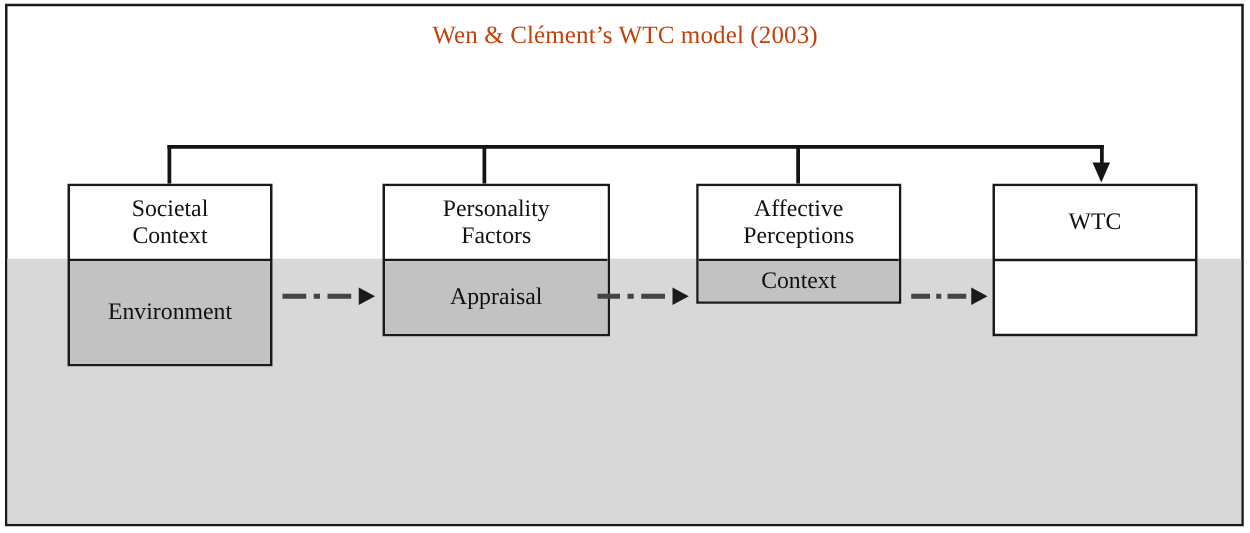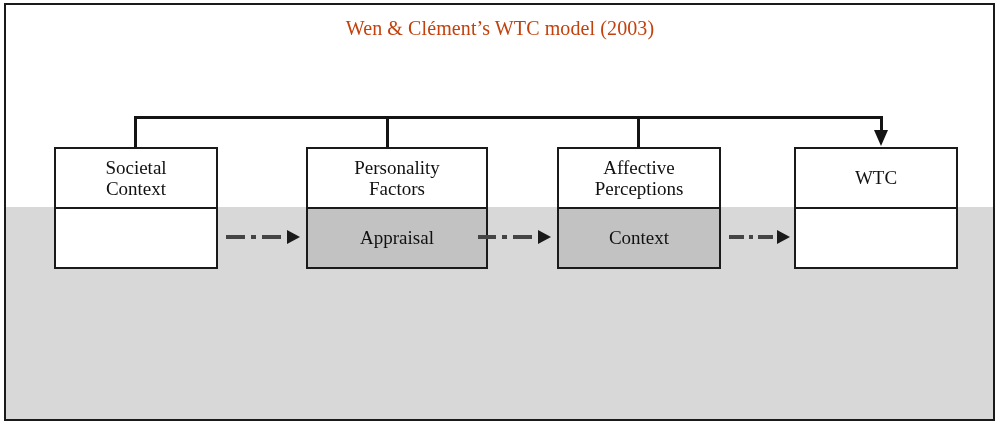--- a/index.html
+++ b/index.html
@@ -73,23 +73,23 @@
     background: #c2c2c2;
     flex: 1 1 auto;
     display: flex;
     align-items: center;
     justify-content: center;
     text-align: center;
     line-height: 1.12;
     font-size: 19px;
     color: #111111;
   }
-  #node-societal     { left: 54px;  top: 147px; width: 164px; height: 122px; }
+  #node-societal     { left: 54px;  top: 147px; width: 164px; height: 146px; }
   #node-personality  { left: 306px; top: 147px; width: 182px; height: 122px; }
-  #node-affective    { left: 557px; top: 147px; width: 164px; height: 122px; }
+  #node-affective    { left: 557px; top: 147px; width: 164px; height: 96px; }
   #node-wtc          { left: 794px; top: 147px; width: 164px; height: 122px; justify-content: space-between; }
 
   
   .solid-line { position: absolute; background: #141414; }
   #bracket-horizontal { left: 134px; top: 116px; width: 749px; height: 3px; }
   #stub-societal      { left: 134px; top: 116px; width: 3px; height: 31px; }
   #stub-personality   { left: 386px; top: 116px; width: 3px; height: 31px; }
   #stub-affective     { left: 637px; top: 116px; width: 3px; height: 31px; }
   #stub-wtc           { left: 880px; top: 116px; width: 3px; height: 17px; }
   #arrowhead-wtc {
@@ -137,20 +137,21 @@
 
   <div id="bracket-horizontal" class="solid-line"></div>
   <div id="stub-societal" class="solid-line"></div>
   <div id="stub-personality" class="solid-line"></div>
   <div id="stub-affective" class="solid-line"></div>
   <div id="stub-wtc" class="solid-line"></div>
   <div id="arrowhead-wtc"></div>
 
   <div id="node-societal" class="node">
     <div class="upper">Societal<br>Context</div>
+    <div class="lower">Environment</div>
   </div>
 
   <div id="node-personality" class="node">
     <div class="upper">Personality<br>Factors</div>
     <div class="lower">Appraisal</div>
   </div>
 
   <div id="node-affective" class="node">
     <div class="upper">Affective<br>Perceptions</div>
     <div class="lower">Context</div>

